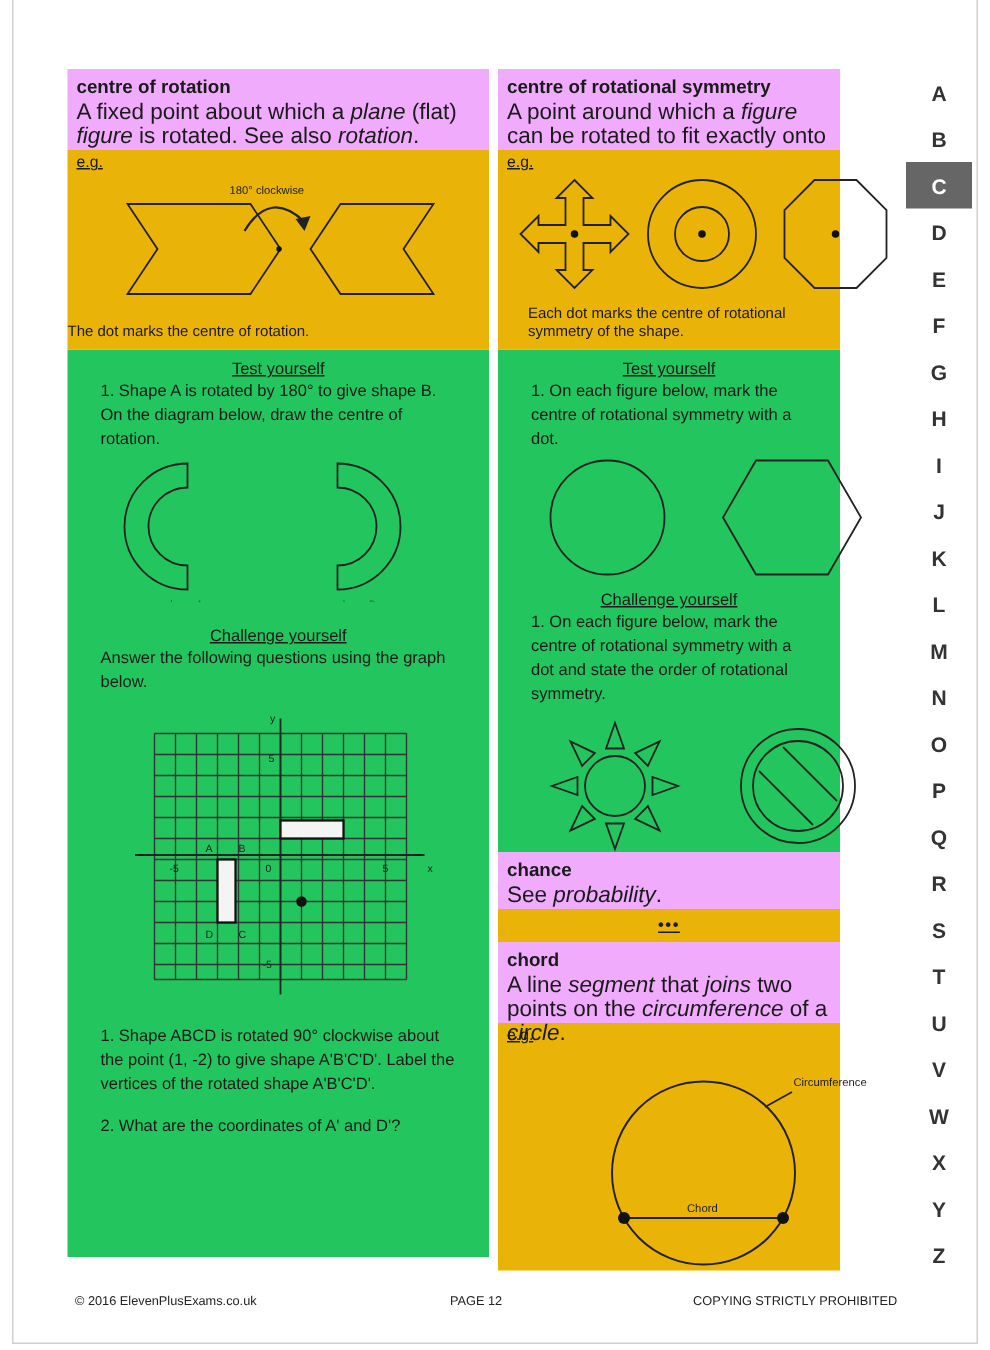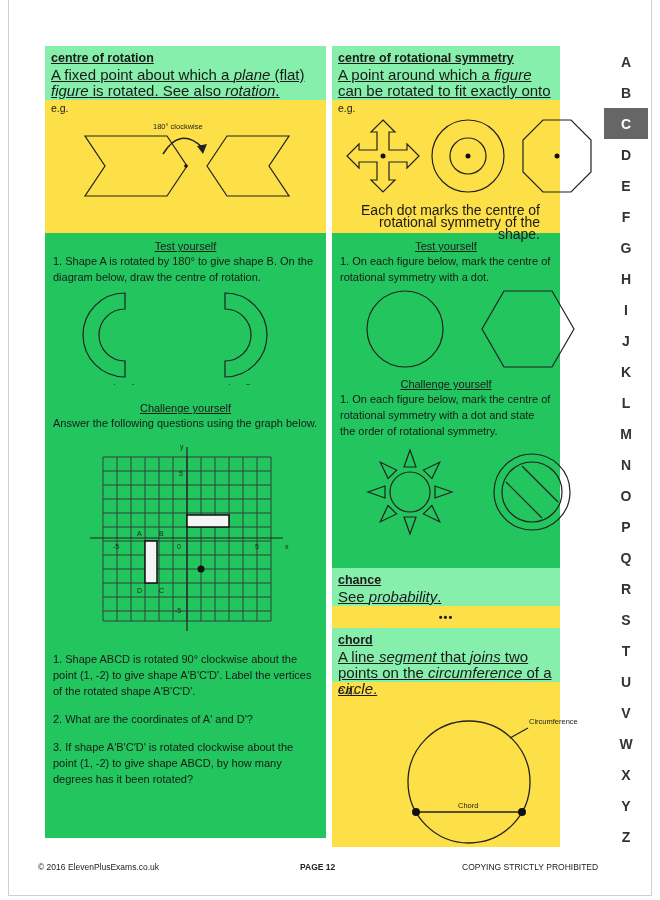--- a/index.html
+++ b/index.html
@@ -2,30 +2,30 @@
 <html><head>
 <meta charset="utf-8">
 <style>
   * { box-sizing: border-box; margin: 0; padding: 0; }
   html, body { width: 660px; height: 900px; background: #ffffff; overflow: hidden; }
   body { font-family: "Liberation Sans", sans-serif; color: #1a1a1a; position: relative; }
   .page-border { position: absolute; left: 8px; top: 0; width: 644px; height: 896px; border-left: 1px solid #cfcfcf; border-right: 1px solid #cfcfcf; border-bottom: 1px solid #cfcfcf; }
   .col { position: absolute; top: 46px; }
   .col-left { left: 45px; width: 281px; }
   .col-right { left: 332px; width: 228px; }
-  .pink { background: #86efac; padding: 4px 6px 3px 6px; text-decoration: underline; }
-  .blue { background: #fde047; }
+  .pink { background: #f0abfc; padding: 4px 6px 3px 6px; }
+  .blue { background: #eab308; text-decoration: underline; }
   .cream { background: #22c55e; }
   .term { font-weight: bold; font-size: 12.5px; line-height: 17px; }
   .def { font-size: 15px; line-height: 16px; }
   .def i { font-style: italic; }
   .eg { font-size: 10.5px; padding: 2px 6px 0 6px; line-height: 12px; }
-  .caption { font-size: 14px; text-align: right; line-height: 12px; }
+  .caption { font-size: 10px; text-align: left; line-height: 12px; }
   .heading-u { font-size: 11px; text-decoration: underline; text-align: center; line-height: 14px; }
-  .qtext { font-size: 11px; line-height: 16px; padding: 0 8px; }
+  .qtext { font-size: 11px; line-height: 16px; padding: 0 22px; }
   svg { display: block; }
   .alpha { position: absolute; left: 604px; top: 46px; width: 44px; }
   .alpha-item { height: 31px; display: flex; align-items: center; justify-content: center; font-size: 14px; font-weight: bold; color: #333; }
   .alpha-item.active { background: #666666; color: #ffffff; }
   .footer { position: absolute; top: 862px; font-size: 8.5px; color: #222; }
   .dots { text-align: center; font-size: 11px; line-height: 22px; font-weight: bold; letter-spacing: 1px; }
 </style>
 </head>
 <body>
 
@@ -41,20 +41,21 @@
   <div class="blue" style="height:133px; position:relative;">
     <div class="eg">e.g.</div>
     <svg width="281" height="100" viewBox="0 0 281 100">
       <polygon points="40,22 122,22 142,52 122,82 40,82 60,52" fill="none" stroke="#222" stroke-width="1.2"></polygon>
       <polygon points="162,52 182,22 244,22 224,52 244,82 182,82" fill="none" stroke="#222" stroke-width="1.2"></polygon>
       <path d="M 118 40 Q 135 12 158 34" fill="none" stroke="#222" stroke-width="1.5"></path>
       <polygon points="152,32 162,30 158,40" fill="#222"></polygon>
       <circle cx="141" cy="52" r="1.8" fill="#111"></circle>
       <text x="108" y="15" font-size="7.5" font-family="Liberation Sans, sans-serif" fill="#222">180° clockwise</text>
     </svg>
+    <div class="caption" style="position:absolute; left:0; right:0; top:116px;">The dot marks the centre of rotation.</div>
   </div>
   <div class="cream" style="height:605px; padding-top:6px;">
     <div class="heading-u">Test yourself</div>
     <div class="qtext">1. Shape A is rotated by 180° to give shape B. On the diagram below, draw the centre of rotation.</div>
     <svg width="281" height="100" viewBox="0 0 281 100">
       <path d="M 85 8 A 42 42 0 0 0 85 92 L 85 76 A 26 26 0 0 1 85 24 Z" fill="none" stroke="#222" stroke-width="1.2" transform="translate(-5,0)"></path>
       <path d="M 190 8 A 42 42 0 0 1 190 92 L 190 76 A 26 26 0 0 0 190 24 Z" fill="none" stroke="#222" stroke-width="1.2" transform="translate(-10,0)"></path>
       <text x="65" y="104" font-size="7" font-family="Liberation Sans, sans-serif" fill="#222">shape A</text>
       <text x="180" y="104" font-size="7" font-family="Liberation Sans, sans-serif" fill="#222">shape B</text>
     </svg>
@@ -106,21 +107,20 @@
         <text x="92" y="97">A</text>
         <text x="114" y="97">B</text>
         <text x="114" y="154">C</text>
         <text x="92" y="154">D</text>
       </g>
     </svg>
     <div class="qtext" style="margin-top:2px;">1. Shape ABCD is rotated 90° clockwise about the point (1, -2) to give shape A'B'C'D'. Label the vertices of the rotated shape A'B'C'D'.</div>
     <div style="height:12px;"></div>
     <div class="qtext">2. What are the coordinates of A' and D'?</div>
     <div style="height:12px;"></div>
-    <div class="qtext">3. If shape A'B'C'D' is rotated clockwise about the point (1, -2) to give shape ABCD, by how many degrees has it been rotated?</div>
     <div style="height:12px;"></div>
   </div>
 </div>
 
 <div class="col col-right">
   <div class="pink" style="height:54px;">
     <div class="term">centre of rotational symmetry</div>
     <div class="def">
       <span>A point around which a </span><i>figure</i><span> can be rotated to fit exactly onto itself. See also </span><i>rotational symmetry</i><span>.</span>
     </div>
@@ -218,15 +218,15 @@
   <div class="alpha-item">S</div>
   <div class="alpha-item">T</div>
   <div class="alpha-item">U</div>
   <div class="alpha-item">V</div>
   <div class="alpha-item">W</div>
   <div class="alpha-item">X</div>
   <div class="alpha-item">Y</div>
   <div class="alpha-item">Z</div>
 </div>
 
-<div class="footer" style="left:38px;">© 2016 ElevenPlusExams.co.uk</div>
-<div class="footer" style="left:300px; font-weight:bold;">PAGE  12</div>
+<div class="footer" style="left:50px;">© 2016 ElevenPlusExams.co.uk</div>
+<div class="footer" style="left:300px; font-weight:normal;">PAGE  12</div>
 <div class="footer" style="left:462px;text-align:right;">COPYING STRICTLY PROHIBITED</div>
 
 </body></html>

